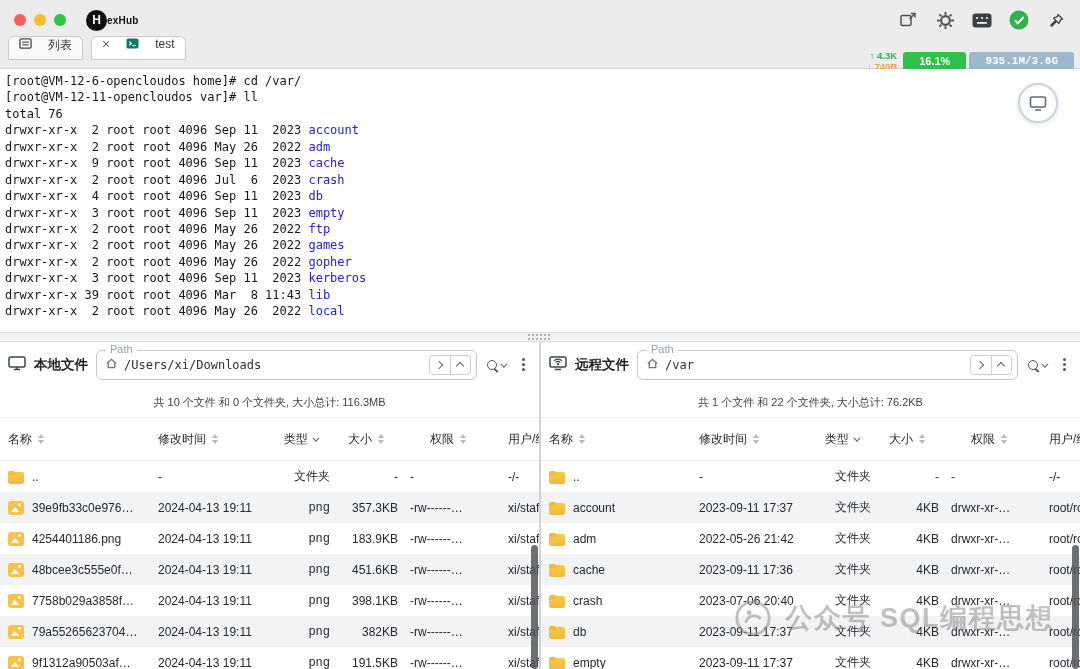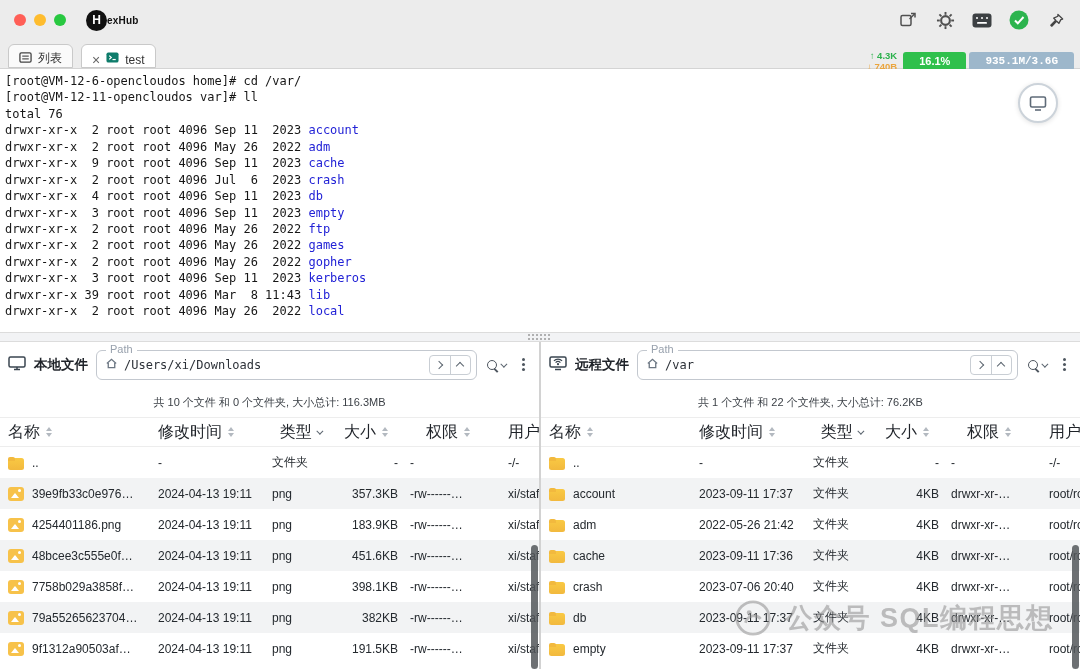--- a/index.html
+++ b/index.html
@@ -15,21 +15,21 @@
   .tl.red{background:#ff5f57;} .tl.yellow{background:#febc2e;} .tl.green{background:#28c840;}
   .logo { display:flex; align-items:center; margin-left:20px; }
   .logo-circle { width:21px; height:21px; border-radius:50%; background:#111; color:#fff;
     font-size:12px; font-weight:bold; display:flex; align-items:center; justify-content:center; }
   .logo-text { font-size:10px; font-weight:bold; color:#111; letter-spacing:.2px; }
   .tb-actions { margin-left:auto; display:flex; align-items:center; gap:17px; }
   .tb-icon { width:20px; height:20px; display:flex; align-items:center; justify-content:center; cursor:pointer; }
   
   .tabstrip { position:relative; height:29px; background:#ececec; border-bottom:1px solid #d4d4d4;
     display:flex; align-items:flex-end; padding:0 8px; }
-  .tab { height:24px; margin-bottom:0; display:flex; align-items:flex-end; gap:6px; padding:0 10px;
+  .tab { height:24px; margin-bottom:8px; display:flex; align-items:flex-start; gap:16px; padding:0 10px;
     background:#fafafa; border:1px solid #c9c9c9; border-radius:6px 6px 0 0; font-size:12px; color:#333; cursor:pointer; }
   .tab.active { background:#fff; }
   .tab + .tab { margin-left:8px; }
   .tab-close { font-size:14px; color:#666; line-height:1; }
   .net-stats { position:absolute; right:6px; top:10px; display:flex; align-items:center; }
   .updown { text-align:right; font-size:9.5px; font-weight:bold; line-height:11px; margin-right:6px; }
   .updown .up { color:#2bb14c; } .updown .down { color:#eba53d; }
   .badge { display:inline-flex; align-items:center; height:19px; padding:0 16px; color:#fff;
     font-size:11px; font-weight:bold; border-radius:3px; }
   .badge.cpu { background:#2fc04c; }
@@ -71,41 +71,41 @@
   .chev.small { width:4.5px; height:4.5px; }
   .search-wrap { display:flex; align-items:center; gap:5px; padding:4px 2px; cursor:pointer; }
   .mag { position:relative; display:inline-block; width:10px; height:10px; border:1.7px solid #4e565f; border-radius:50%; }
   .mag::after { content:""; position:absolute; width:1.7px; height:5px; background:#4e565f;
     transform:rotate(-45deg); bottom:-4px; right:-1.5px; }
   .kebab { height:14px; padding:0 6px; cursor:pointer; display:flex; align-items:flex-start; }
   .kebab i { display:block; width:3px; height:3px; border-radius:50%; background:#4e565f;
     box-shadow:0 5px 0 #4e565f, 0 10px 0 #4e565f; }
   .psummary { height:29px; display:flex; align-items:center; justify-content:center;
     font-size:11px; color:#3a3f45; }
-  .hrow { height:30px; display:flex; align-items:center; border-top:1px solid #ededed;
-    border-bottom:1px solid #ededed; font-size:16px; color:#1f2329;justify-content:flex-end; }
+  .hrow { height:44px; display:flex; align-items:center; border-top:1px solid #ededed;
+    border-bottom:1px solid #ededed; font-size:12px; color:#1f2329;justify-content:flex-end; }
   .hcell { display:flex; align-items:center; height:100%; overflow:hidden; white-space:nowrap; cursor:pointer; }
   .hrow .hcell:nth-child(1){ width:150px; padding-left:8px; }
   .hrow .hcell:nth-child(2){ width:122px; padding-left:8px; }
   .hrow .hcell:nth-child(3){ width:58px; justify-content:center; }
   .hrow .hcell:nth-child(4){ width:72px; justify-content:center; }
   .hrow .hcell:nth-child(5){ width:92px; justify-content:center; }
   .hrow .hcell:nth-child(6){ flex:1; padding-left:14px; }
   .sorter { display:inline-flex; flex-direction:column; margin-left:6px; }
   .tri { display:block; width:0; height:0; border-left:3.5px solid transparent; border-right:3.5px solid transparent; }
   .tri.up { border-bottom:4px solid #b3b9c0; margin-bottom:2px; }
   .tri.dn { border-top:4px solid #b3b9c0; }
   .hdr-chev { margin-left:6px; }
   .rows { overflow:hidden; }
   .file-row { height:31px; display:flex; align-items:center; font-size:12px; color:#24292e; cursor:pointer; }
   .file-row.alt { background:#f2f3f4; }
   .cell { white-space:nowrap; overflow:hidden; }
   .c-name { width:150px; display:flex; align-items:center; gap:8px; padding-left:8px; }
   .c-mtime { width:122px; padding-left:8px; }
-  .c-type { width:58px; text-align:left; }
+  .c-type { width:58px; text-align:right;font-family:Liberation Mono, monospace; }
   .c-size { width:72px; text-align:right; padding-right:4px; }
   .c-perm { width:92px; padding-left:8px; }
   .c-owner { flex:1; padding-left:14px; }
   .row-icon { position:relative; width:16px; flex:0 0 16px; height:14px; }
   .icon-folder { height:12px; margin-top:2px; background:linear-gradient(#f9c943,#f2b93e); border-radius:2.5px; }
   .icon-folder::before { content:""; position:absolute; top:-1px; left:0; width:7px; height:4px;
     border-radius:2px 2px 0 0; background:#f2b93e; }
   .icon-image { height:14px; background:#f7c24a; border-radius:3px; }
   .icon-image::before { content:""; position:absolute; left:2.5px; bottom:2.5px; width:0; height:0;
     border-left:4.5px solid transparent; border-right:4.5px solid transparent; border-bottom:5.5px solid #fff; }

